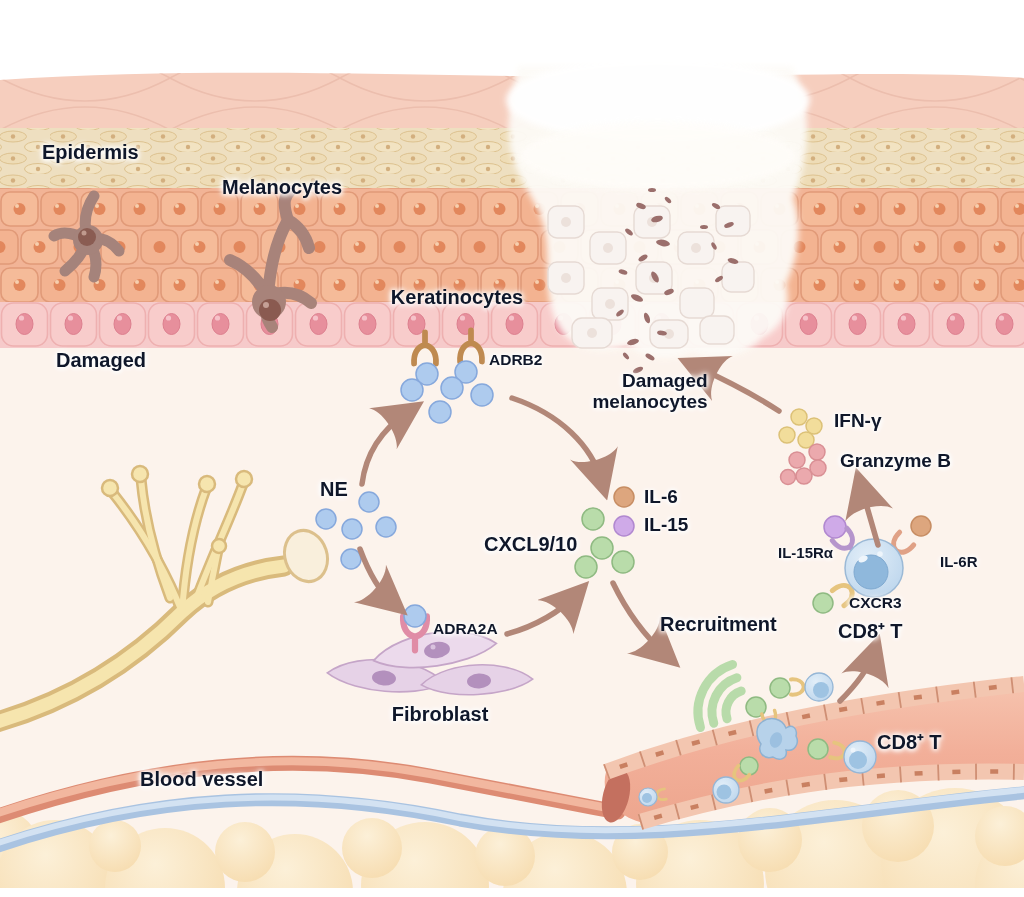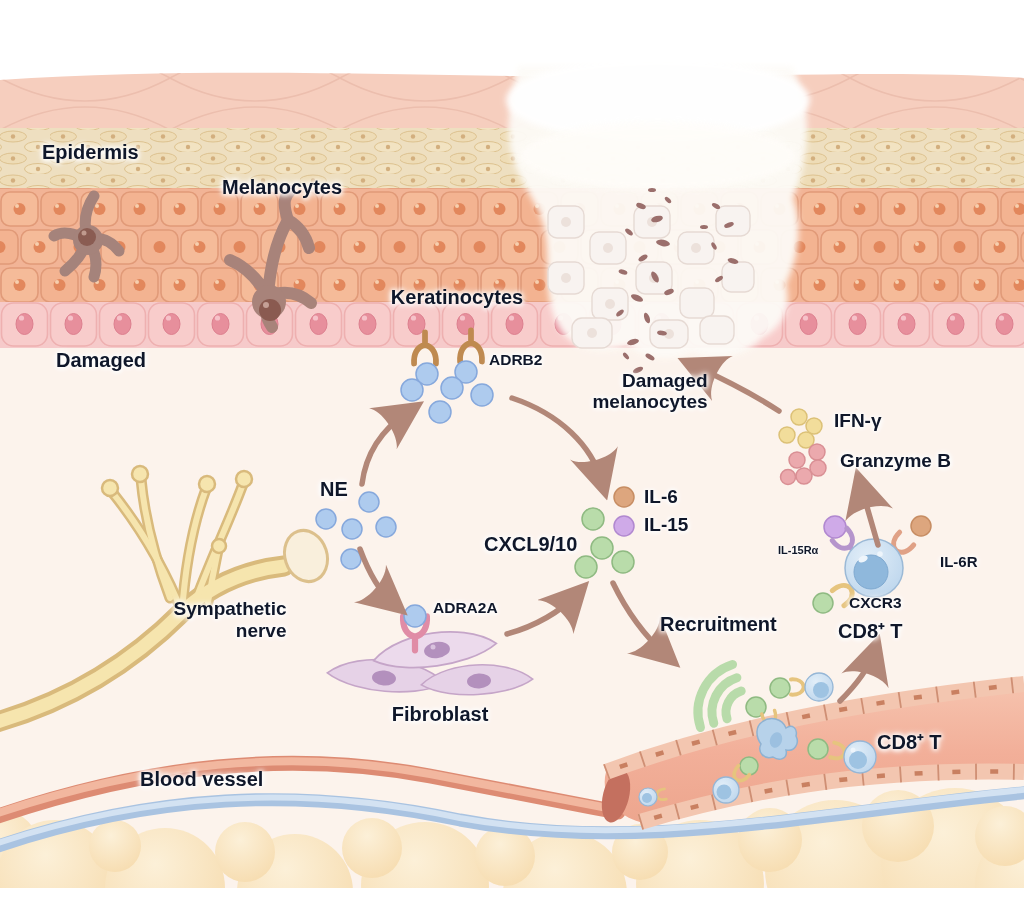--- a/index.html
+++ b/index.html
@@ -378,32 +378,28 @@
 <div class="lbl" style="left:42px;top:141px;font-size:20px">Epidermis</div>
 <div class="lbl" style="left:222px;top:176px;font-size:20px">Melanocytes</div>
 <div class="lbl ctr" style="left:457px;top:286px;font-size:20px">Keratinocytes</div>
 <div class="lbl" style="left:56px;top:349px;font-size:20px">Damaged</div>
 <div class="lbl ctr" style="left:650px;top:370px;font-size:19px;line-height:1.12">
   <div>Damaged</div>
   <div>melanocytes</div>
 </div>
 <div class="lbl" style="left:489px;top:351px;font-size:15.5px">ADRB2</div>
 <div class="lbl" style="left:320px;top:478px;font-size:20px">NE</div>
-<div class="lbl ctr" style="left:230px;top:598px;font-size:19px;line-height:1.15">
-  <div>Sympathetic</div>
-  <div>nerve</div>
-</div>
-<div class="lbl" style="left:433px;top:599px;font-size:15.5px">ADRA2A</div>
+<div class="lbl" style="left:433px;top:620px;font-size:15.5px">ADRA2A</div>
 <div class="lbl ctr" style="left:440px;top:703px;font-size:20px">Fibroblast</div>
 <div class="lbl" style="left:484px;top:533px;font-size:20px">CXCL9/10</div>
 <div class="lbl" style="left:644px;top:486px;font-size:19px">IL-6</div>
 <div class="lbl" style="left:644px;top:514px;font-size:19px">IL-15</div>
 <div class="lbl" style="left:660px;top:613px;font-size:20px">Recruitment</div>
 <div class="lbl" style="left:834px;top:410px;font-size:19px">IFN-γ</div>
 <div class="lbl" style="left:840px;top:450px;font-size:19px">Granzyme B</div>
-<div class="lbl" style="left:778px;top:544px;font-size:11px">IL-15Rα</div>
+<div class="lbl" style="left:778px;top:544px;font-size:15px">IL-15Rα</div>
 <div class="lbl" style="left:940px;top:553px;font-size:15px">IL-6R</div>
 <div class="lbl" style="left:849px;top:594px;font-size:15.5px">CXCR3</div>
 <div class="lbl" style="left:838px;top:617px;font-size:20px">CD8⁺ T</div>
 <div class="lbl" style="left:877px;top:728px;font-size:20px">CD8⁺ T</div>
 <div class="lbl" style="left:140px;top:768px;font-size:20px">Blood vessel</div>
 
 </div>
 
 </body></html>

